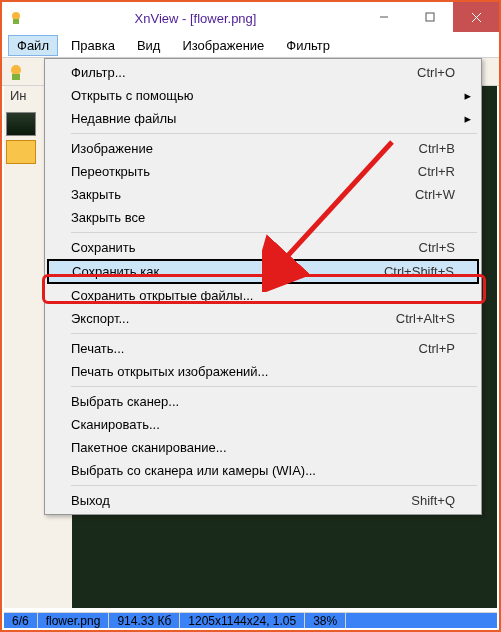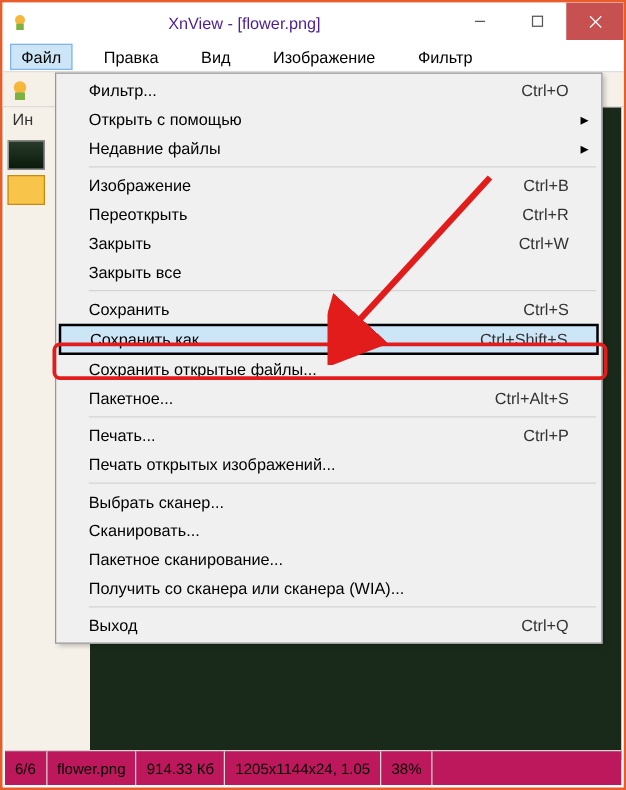--- a/index.html
+++ b/index.html
@@ -7,21 +7,21 @@
 
   .titlebar { height: 32px; background: #fff; display: flex; align-items: center; padding-left: 6px; }
   .titlebar .appicon { width: 16px; height: 16px; margin-right: 6px; }
   .titlebar .title { flex: 1; text-align: center; font-size: 13px; color: #4c1d95; }
   .titlebar .winbtns { display: flex; height: 100%; }
   .titlebar .winbtn { width: 46px; height: 30px; display: flex; align-items: center; justify-content: center; }
   .titlebar .winbtn.close { background: #c75050; color: #fff; }
   .titlebar .winbtn svg { stroke: #555; stroke-width: 1; }
   .titlebar .winbtn.close svg { stroke: #fff; }
 
-  .menubar { height: 24px; background: #fff; border-bottom: 1px solid #d4d4d4; display: flex; align-items: center; padding-left: 6px; gap: 16px; }
+  .menubar { height: 24px; background: #fff; border-bottom: 1px solid #d4d4d4; display: flex; align-items: center; padding-left: 6px; gap: 4px; }
   .menubar .menu { padding: 3px 9px; cursor: default; }
   .menubar .menu.open { background: #cde6f7; border: 1px solid #7eb4ea; padding: 2px 8px; }
 
   .toolbar { height: 28px; background: #f5f0e8; border-bottom: 1px solid #d4d4d4; display: flex; align-items: center; padding-left: 4px; }
   .toolbar .appicon { width: 20px; height: 20px; }
 
   .content { position: absolute; top: 84px; left: 2px; right: 2px; bottom: 22px; background: #f5f0e8; display: flex; }
   .leftpanel { width: 34px; background: #f5f0e8; padding-top: 2px; }
   .leftpanel .label { font-size: 13px; color: #333; padding-left: 6px; }
   .thumbs { position: absolute; left: 2px; top: 26px; width: 34px; }
@@ -70,22 +70,22 @@
     position: absolute;
     left: 260px;
     top: 130px;
     z-index: 30;
     pointer-events: none;
   }
 
   .statusbar {
     position: absolute;
     left: 2px; right: 2px; bottom: 2px;
-    height: 28px;
-    background: #be185d;
+    height: 16px;
+    background: #3b82f6;
     border-top: 1px solid #d4d4d4;
     display: flex;
     align-items: flex-start;
   }
   .statusbar .cell { padding: 0 8px; border-right: 1px solid #d4d4d4; height: 100%; display: flex; align-items: center; font-size: 12px; }
 </style>
 </head>
 <body>
 
 <div class="titlebar">
@@ -183,21 +183,21 @@
   </div>
   <div class="item hover">
     <span class="label">Сохранить как...</span>
     <span class="shortcut">Ctrl+Shift+S</span>
   </div>
   <div class="item">
     <span class="label">Сохранить открытые файлы...</span>
     <span class="shortcut"></span>
   </div>
   <div class="item">
-    <span class="label">Пакетное...</span>
+    <span class="label">Экспорт...</span>
     <span class="shortcut">Ctrl+Alt+S</span>
   </div>
   <div class="sep"></div>
 
   <div class="item">
     <span class="label">Печать...</span>
     <span class="shortcut">Ctrl+P</span>
   </div>
   <div class="item">
     <span class="label">Печать открытых изображений...</span>
@@ -208,27 +208,27 @@
   <div class="item">
     <span class="label">Выбрать сканер...</span>
   </div>
   <div class="item">
     <span class="label">Сканировать...</span>
   </div>
   <div class="item">
     <span class="label">Пакетное сканирование...</span>
   </div>
   <div class="item">
-    <span class="label">Получить со сканера или сканера (WIA)...</span>
+    <span class="label">Выбрать со сканера или камеры (WIA)...</span>
   </div>
   <div class="sep"></div>
 
   <div class="item">
     <span class="label">Выход</span>
-    <span class="shortcut">Ctrl+Q</span>
+    <span class="shortcut">Shift+Q</span>
   </div>
 </div>
 
 <div class="highlight-box"></div>
 
 <svg class="arrow" width="160" height="160">
   <defs>
     <marker id="ah" markerWidth="12" markerHeight="12" refX="2" refY="6" orient="auto">
       <path d="M0,0 L12,6 L0,12 Z" fill="#e21b1b"></path>
     </marker>

